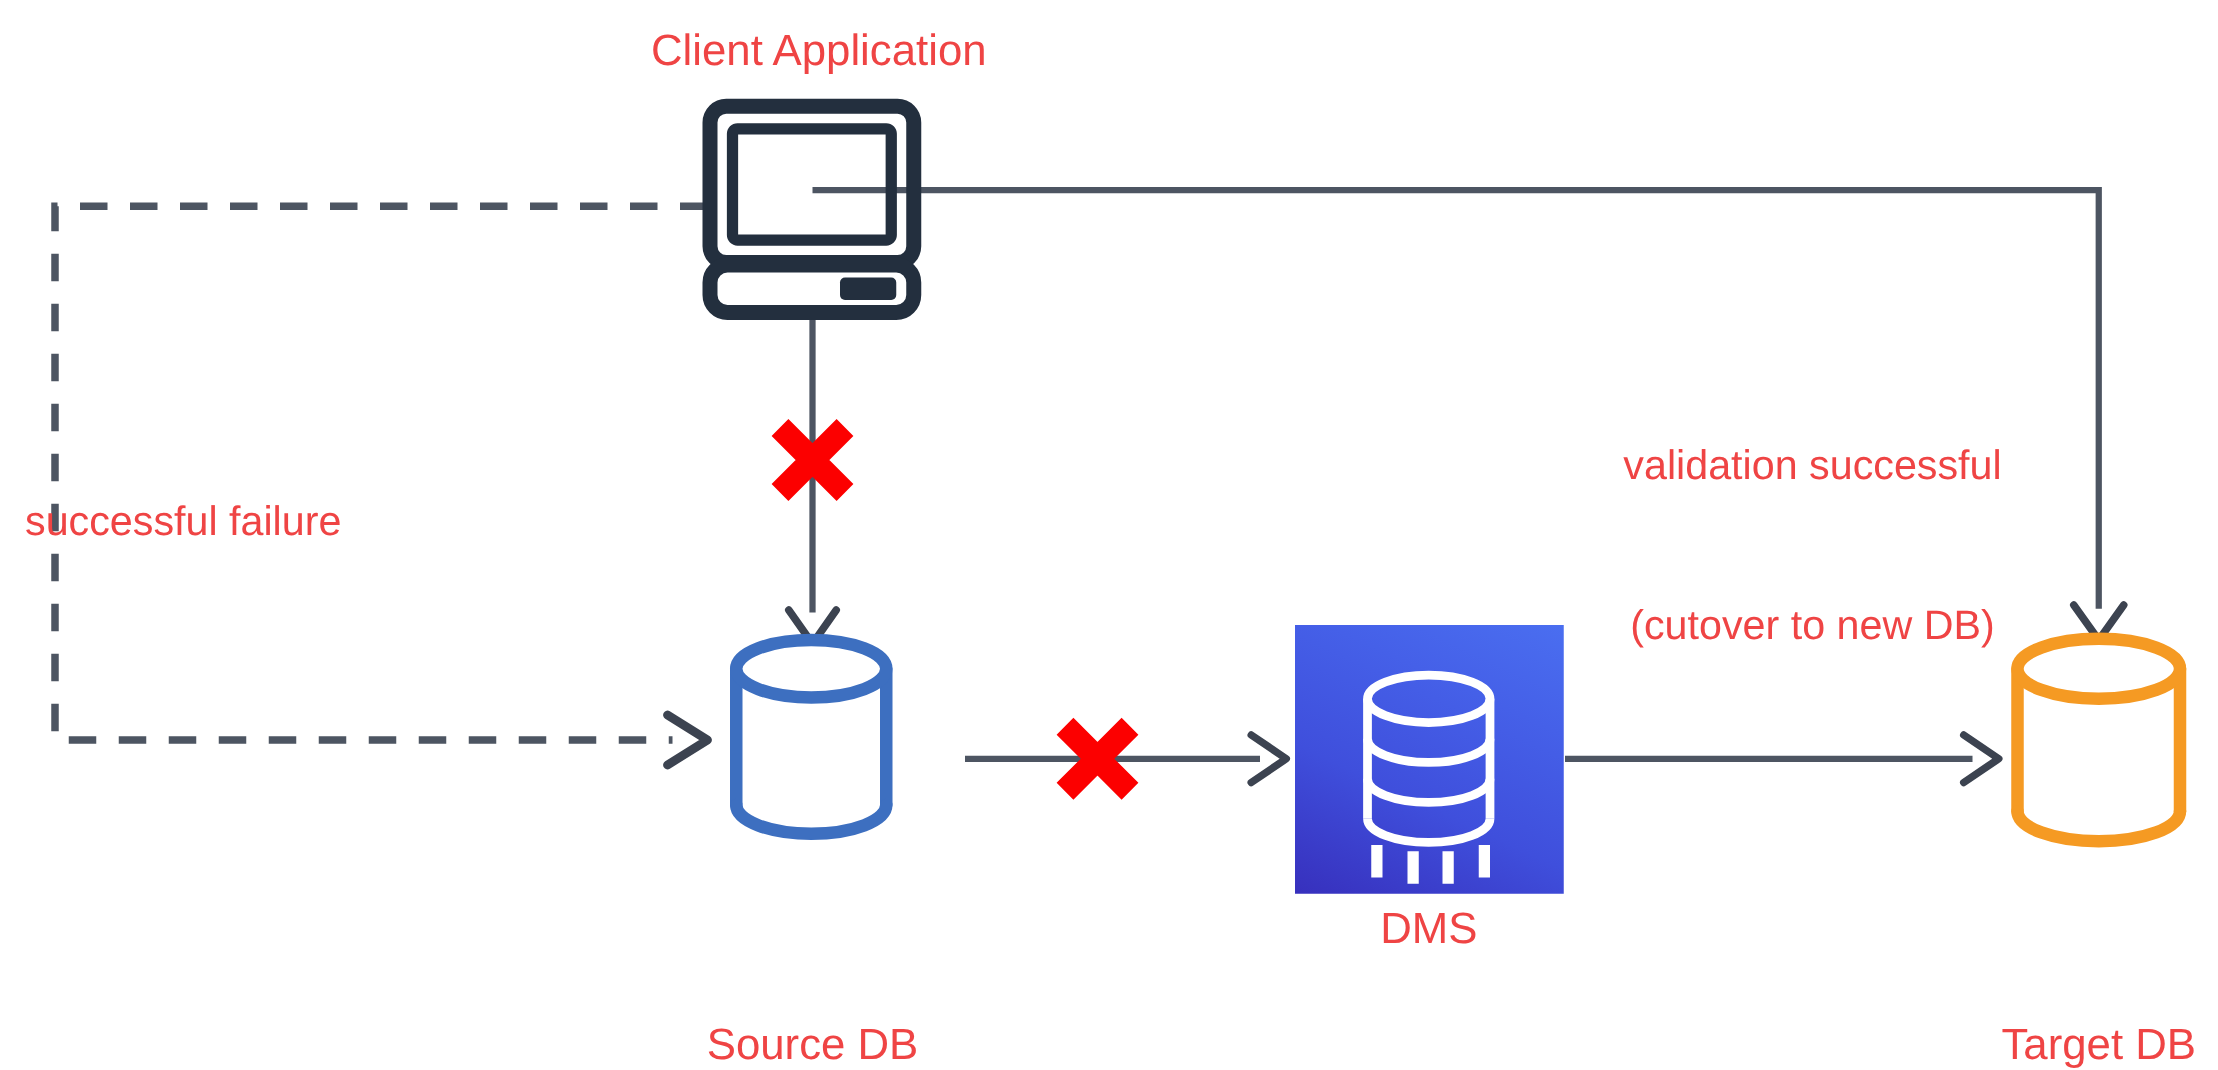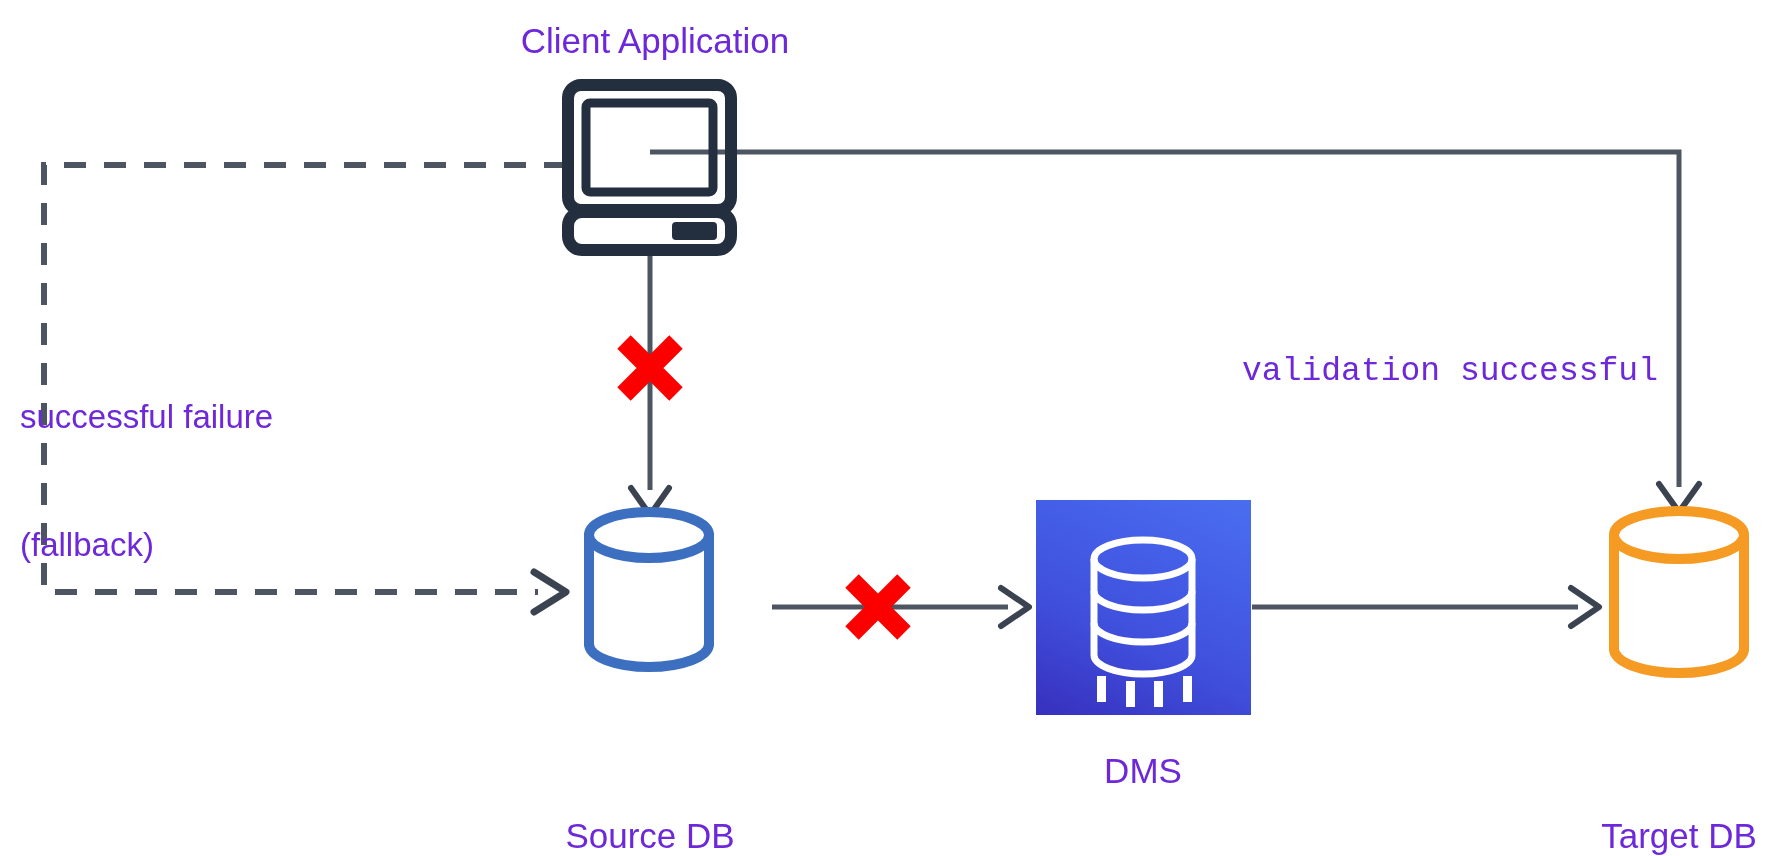--- a/index.html
+++ b/index.html
@@ -22,21 +22,21 @@
   .svg-layer {
     position: absolute;
     left: 0;
     top: 0;
     width: 1774px;
     height: 856px;
     pointer-events: none;
   }
   .lbl {
     position: absolute;
-    color: #6d28d9;
+    color: #ef4444;
     font-weight: 400;
     line-height: 1.30;
     white-space: pre;
   }
   .lbl-title {
     font-size: 35px;
     text-align: center;
   }
   .lbl-node {
     font-size: 35px;
@@ -130,33 +130,33 @@
         <rect x="118" y="181" width="9" height="26"></rect>
         <rect x="147" y="176" width="9" height="26"></rect>
       </g>
     </svg>
   </div>
 
   <div class="lbl lbl-title" style="left:455px; top:18px; width:400px;">Client Application</div>
 
   <div class="lbl lbl-edge" style="left:20px; top:310px; width:420px; text-align:left;">
     <div>successful failure</div>
-    <div>(fallback)</div>
   </div>
 
-  <div class="lbl lbl-edge" style="left:1230px; top:265px; width:440px;font-family:Liberation Mono, monospace;">
+  <div class="lbl lbl-edge" style="left:1230px; top:265px; width:440px;">
     <div>validation successful</div>
+    <div>(cutover to new DB)</div>
   </div>
 
 
   <div class="lbl lbl-node" style="left:450px; top:722px; width:400px;">
     <div>Source DB</div>
     
   </div>
 
-  <div class="lbl lbl-node" style="left:1043px; top:748px; width:200px;">DMS</div>
+  <div class="lbl lbl-node" style="left:1043px; top:720px; width:200px;">DMS</div>
 
   <div class="lbl lbl-node" style="left:1569px; top:722px; width:220px;">
     <div>Target DB</div>
     
   </div>
 
 </div>
 
 </body></html>

